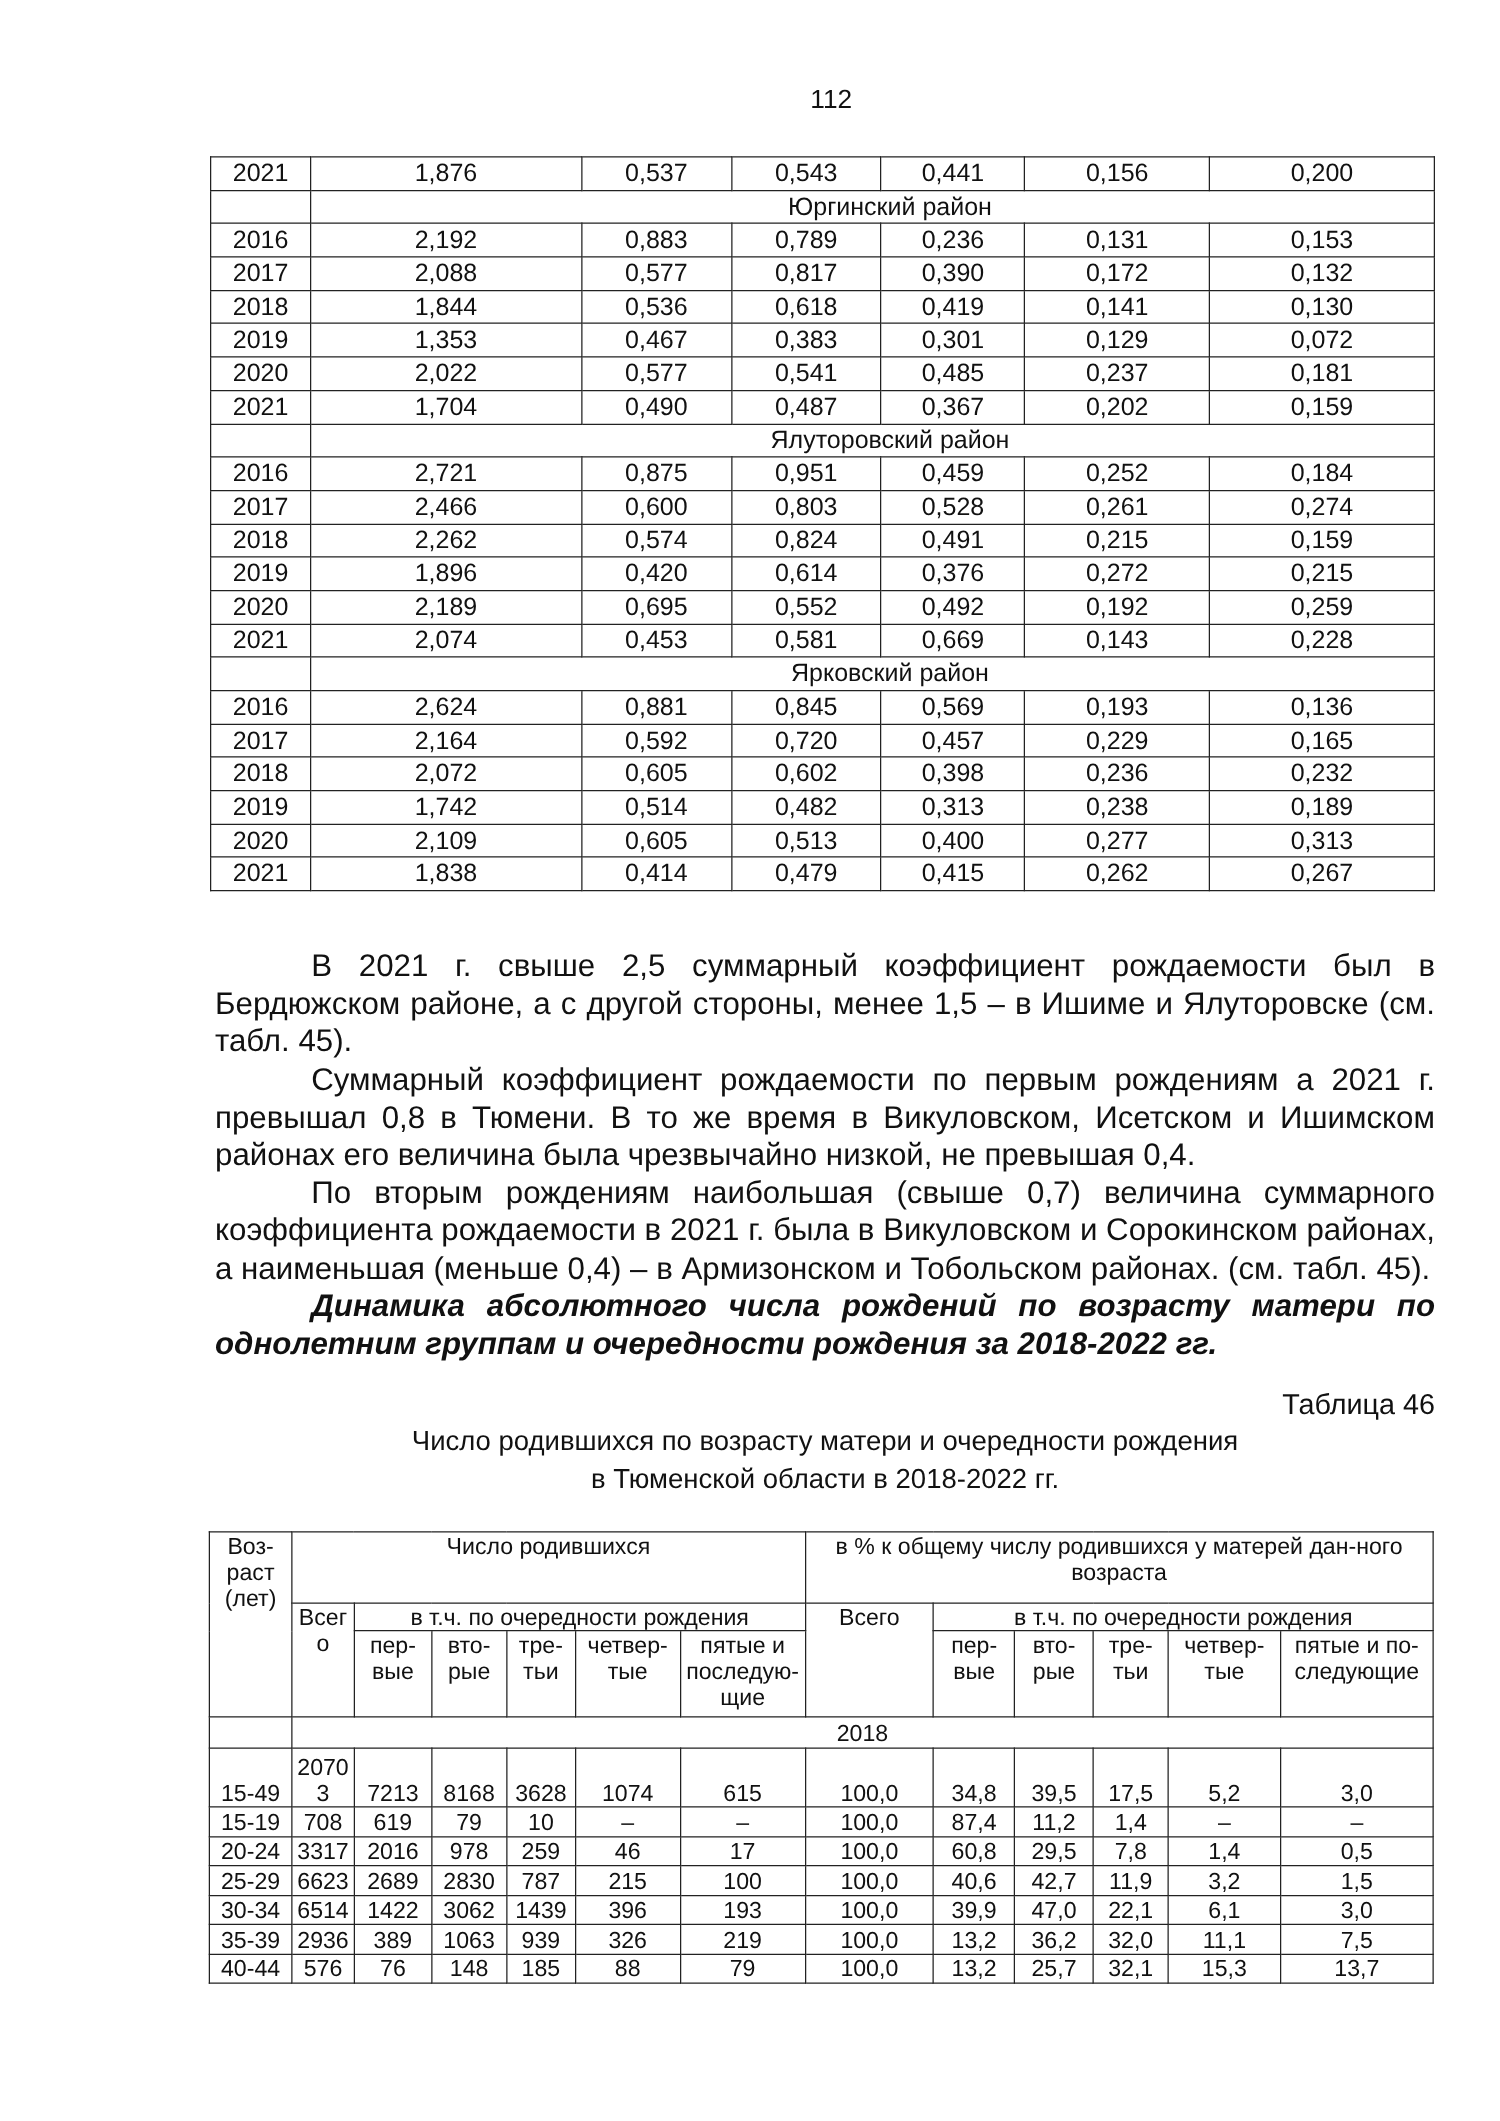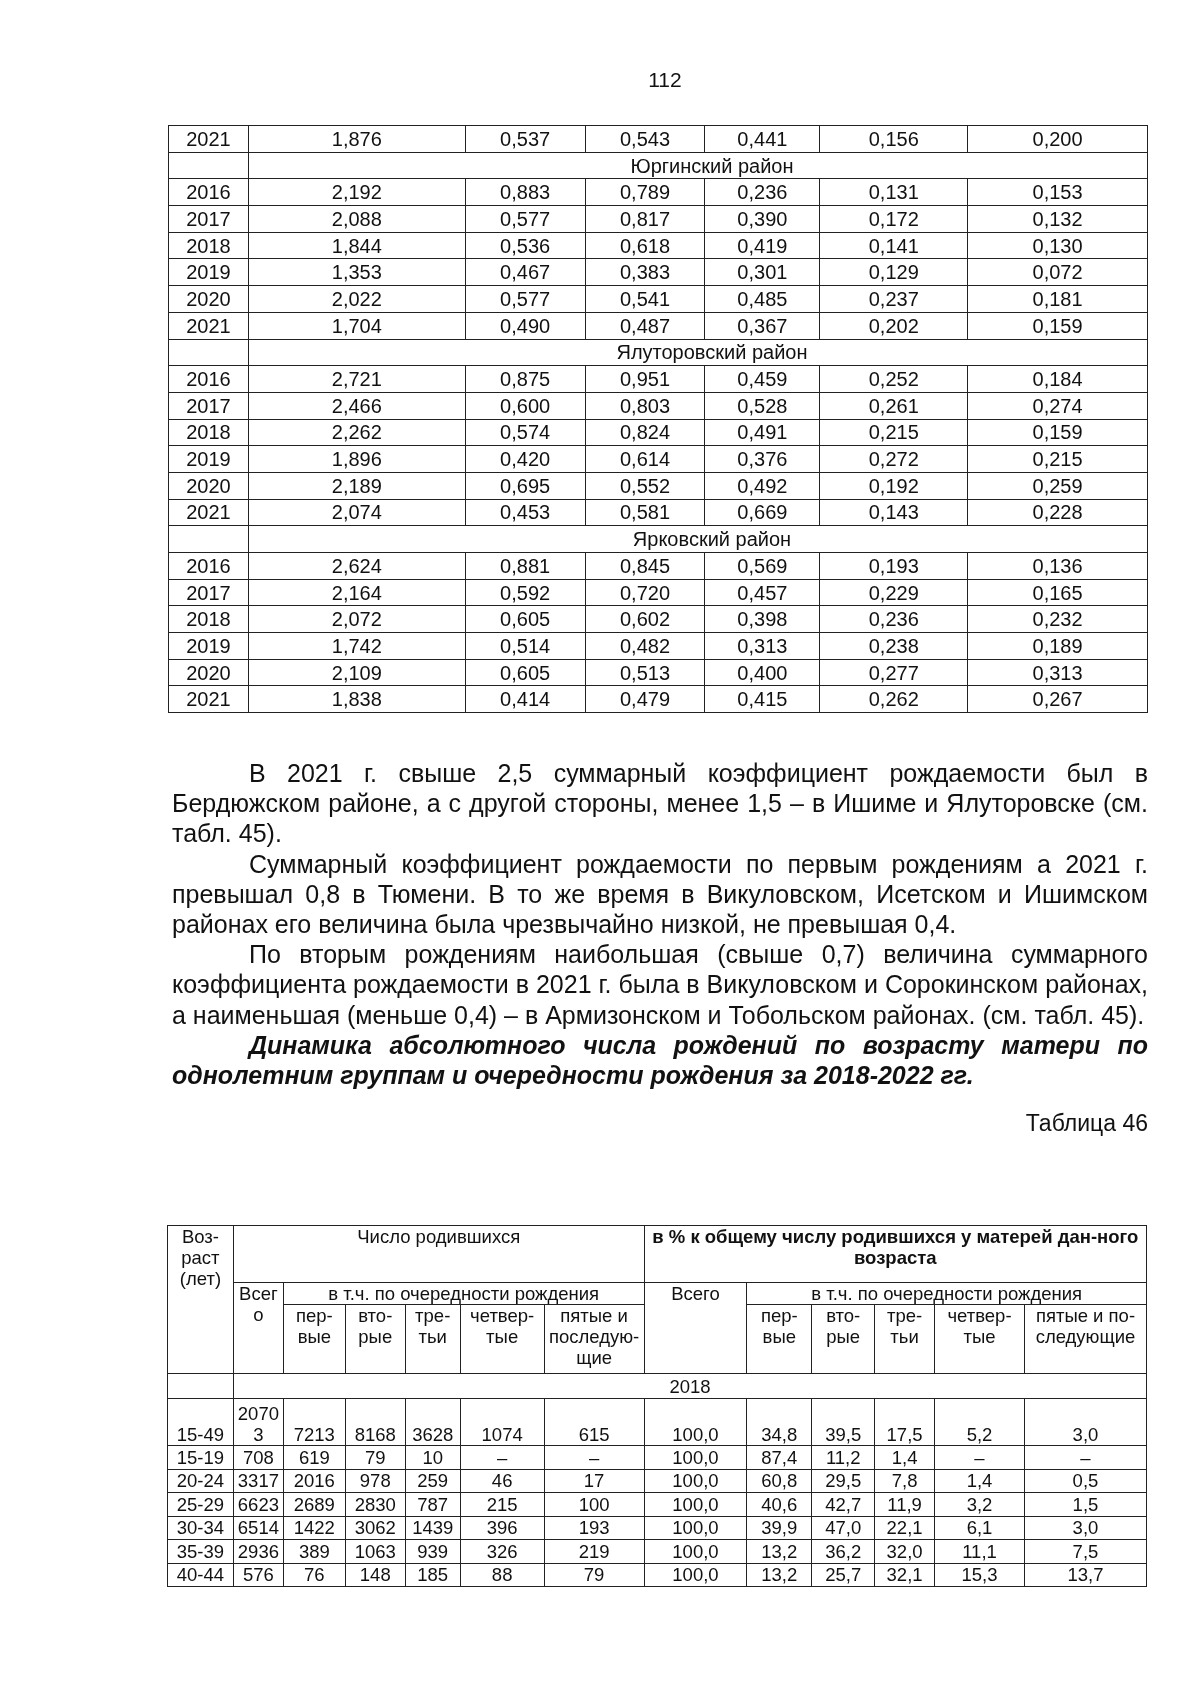--- a/index.html
+++ b/index.html
@@ -227,20 +227,22 @@
 
 <div class="text" style="top:758px;">
   <p>В 2021 г. свыше 2,5 суммарный коэффициент рождаемости был в Бердюжском районе, а с другой стороны, менее 1,5 – в Ишиме и Ялуторовске (см. табл. 45).</p>
   <p>Суммарный коэффициент рождаемости по первым рождениям а 2021 г. превышал 0,8 в Тюмени. В то же время в Викуловском, Исетском и Ишимском районах его величина была чрезвычайно низкой, не превышая  0,4.</p>
   <p>По вторым рождениям наибольшая (свыше 0,7) величина суммарного коэффициента рождаемости в 2021 г. была в Викуловском и Сорокинском районах, а наименьшая (меньше 0,4) – в Армизонском и Тобольском районах. (см. табл. 45).</p>
   <p class="heading">Динамика абсолютного числа рождений по возрасту матери по однолетним группам и очередности рождения за 2018-2022 гг.</p>
 </div>
 
 <div class="tabno">Таблица 46</div>
 <div class="caption">
+  <div>Число родившихся по возрасту матери и очередности рождения</div>
+  <div>в Тюменской области в 2018-2022 гг.</div>
 </div>
 
 <table id="t46">
   <colgroup>
     <col style="width:66px">
       <col style="width:50px">
       <col style="width:62px">
       <col style="width:60px">
       <col style="width:55px">
     <col style="width:84px">
@@ -249,21 +251,21 @@
       <col style="width:65px">
       <col style="width:63px">
     <col style="width:60px">
       <col style="width:90px">
       <col style="width:122px">
   </colgroup>
   <tbody id="t46-body">
     <tr>
       <td class="hdr" rowspan="3" style="height:40px;">Воз-раст (лет)</td>
       <td colspan="6" style="height:56px; vertical-align:top;">Число родившихся</td>
-      <td colspan="6" style="vertical-align:top;font-weight:bold;">в % к общему числу родившихся у матерей дан-ного возраста</td>
+      <td colspan="6" style="vertical-align:top;">в % к общему числу родившихся у матерей дан-ного возраста</td>
     </tr>
     <tr>
       <td class="hdr" rowspan="2">Всег о</td>
       <td colspan="5" style="height:20px;">в т.ч. по очередности рождения</td>
       <td class="hdr" rowspan="2">Всего</td>
       <td colspan="5">в т.ч. по очередности рождения</td>
     </tr>
     <tr>
       <td class="hdr" style="height:68px;">пер-вые</td>
       <td class="hdr">вто-рые</td>

